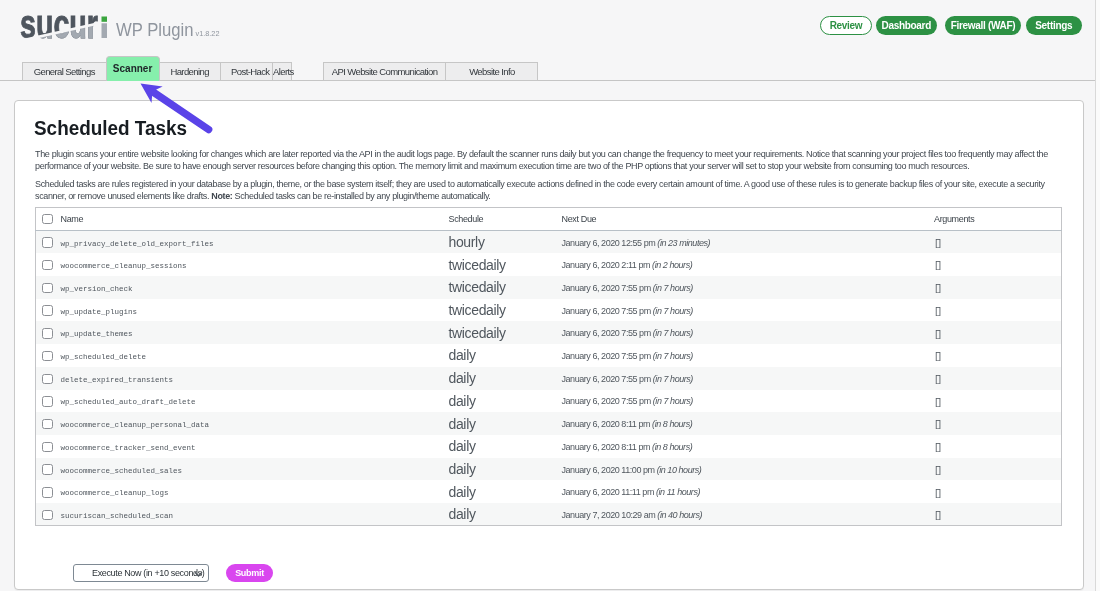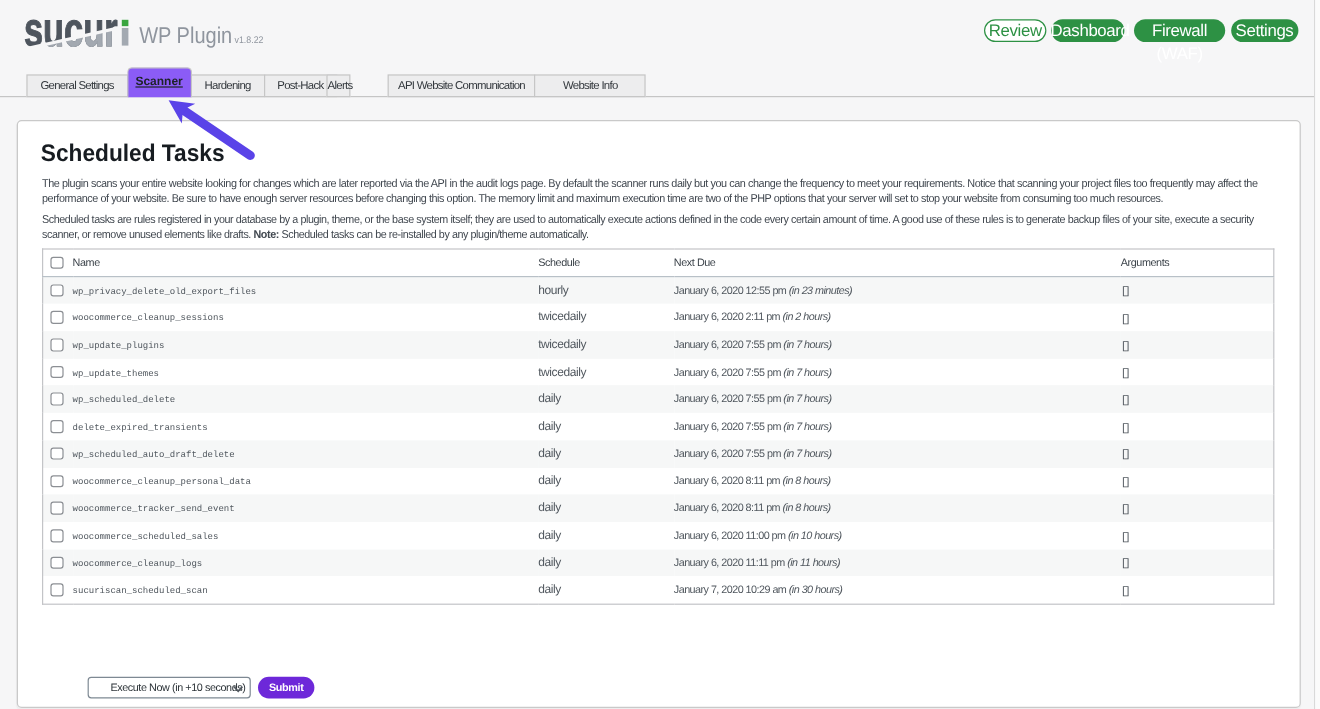--- a/index.html
+++ b/index.html
@@ -2,29 +2,29 @@
 <html><head>
 <meta charset="utf-8">
 <style>
   * { margin:0; padding:0; box-sizing:border-box; }
   html,body { width:1100px; height:591px; }
   body { background:#f6f6f7; font-family:"Liberation Sans", sans-serif; position:relative; overflow:hidden; }
   .abs { position:absolute; }
 
   
   .btn { position:absolute; top:16px; height:19px; border-radius:10px; background:#2d9144;
-         color:#fff; font-size:14px; font-weight:normal; text-align:center; line-height:19px; letter-spacing:-0.3px; }
+         color:#fff; font-size:10px; font-weight:bold; text-align:center; line-height:19px; letter-spacing:-0.3px; }
   .btn.ghost { background:#fff; color:#2d9144; border:1px solid #2d9144; line-height:17px; }
 
   
   .tabline { position:absolute; left:0; top:80px; width:1095px; height:1px; background:#c5c5c5; }
   .tab { position:absolute; top:62px; height:19px; background:#ededee; border:1px solid #c6c6c6;
          font-size:9.5px; color:#32373c; text-align:center; line-height:18px; letter-spacing:-0.6px; }
-  .tab.active { top:56px; height:25px; background:#8b5cf6; border-bottom:none; font-weight:bold;
-                border-radius:4px 4px 0 0; line-height:24px; z-index:3; color:#1d2327; font-size:10px; letter-spacing:0;text-decoration:underline; }
+  .tab.active { top:56px; height:25px; background:#86efac; border-bottom:none; font-weight:bold;
+                border-radius:4px 4px 0 0; line-height:24px; z-index:3; color:#1d2327; font-size:10px; letter-spacing:0; }
 
   
   .panel { position:absolute; left:14px; top:100px; width:1070px; height:490px; background:#fff;
            border:1px solid #c9c9c9; border-radius:4px; box-shadow:0 1px 1px rgba(0,0,0,.04); }
 
   .title { position:absolute; left:34px; top:117px; font-size:20px; font-weight:bold; color:#171c21;
            white-space:nowrap; transform:scaleX(0.9455); transform-origin:left top; }
 
   .pline { position:absolute; left:34.7px; white-space:nowrap; font-size:9.5px; color:#40474f;
            letter-spacing:-0.38px; transform-origin:left top; }
@@ -35,30 +35,30 @@
   table.grid th, table.grid td { padding:0; font-weight:normal; text-align:left; vertical-align:middle; }
   table.grid { border:1px solid #c3c4c7; }
   tr.hdr { height:23.5px; }
   tr.hdr th { border-bottom:1px solid #b8c0c7; font-size:9px; letter-spacing:-0.35px; }
   tr.r { height:22.73px; }
   tr.r:nth-child(even) { background:#f6f7f7; }
   .cb { display:inline-block; width:10.5px; height:10.5px; border:1px solid #8c8f94; border-radius:2.5px;
         background:#fff; vertical-align:middle; }
   table.grid td.c1, table.grid th.c1 { padding-left:6.5px; }
   .mono { font-family:"Liberation Mono", monospace; font-size:7.5px; letter-spacing:0px; color:#50575e; }
-  .sch { font-size:10px; letter-spacing:-0.35px; color:#50575e; }
+  .sch { font-size:14px; letter-spacing:-0.35px; color:#50575e; }
   .due { font-size:9px; letter-spacing:-0.45px; color:#50575e; }
   .args { font-family:"Liberation Mono", monospace; font-size:9px; letter-spacing:-2.6px; color:#50575e; position:relative; top:0.8px; }
 
   
   .action-label { position:absolute; left:38px; top:569.5px; font-size:10px; font-weight:bold; color:#23282d; letter-spacing:-0.45px;margin-top:44px; }
   .select { position:absolute; left:73px; top:563.5px; width:136px; height:18px; background:#fff;
             border:1px solid #7e8993; border-radius:3px; font-size:9px; color:#2c3338; line-height:16px;
             padding-left:18px; letter-spacing:-0.35px; }
-  .submit { position:absolute; left:215px; top:563.5px; width:47px; height:18px; background:#6d28d9;
+  .submit { position:absolute; left:226px; top:563.5px; width:47px; height:18px; background:#d946ef;
             border-radius:9px; color:#fff; font-size:9px; font-weight:bold; text-align:center; line-height:18px; letter-spacing:-0.3px; }
 
   .redge1 { position:absolute; left:1095px; top:0; width:1px; height:591px; background:#d9d9d9; }
   .redge2 { position:absolute; left:1096px; top:0; width:4px; height:591px; background:#fbfbfb; }
 </style>
 </head>
 <body>
 
 <svg class="abs" style="left:18px; top:6px;" width="240" height="40" viewBox="0 0 240 40">
   <defs>
@@ -130,20 +130,27 @@
       </tr>
   <tr class="r">
         <td class="c1"><span class="cb"></span></td>
         <td><span class="mono">woocommerce_cleanup_sessions</span></td>
         <td><span class="sch">twicedaily</span></td>
         <td><span class="due">January 6, 2020 2:11 pm <i>(in 2 hours)</i></span></td>
         <td><span class="args">[]</span></td>
       </tr>
   <tr class="r">
         <td class="c1"><span class="cb"></span></td>
+        <td><span class="mono">wp_version_check</span></td>
+        <td><span class="sch">twicedaily</span></td>
+        <td><span class="due">January 6, 2020 7:55 pm <i>(in 7 hours)</i></span></td>
+        <td><span class="args">[]</span></td>
+      </tr>
+  <tr class="r">
+        <td class="c1"><span class="cb"></span></td>
         <td><span class="mono">wp_update_plugins</span></td>
         <td><span class="sch">twicedaily</span></td>
         <td><span class="due">January 6, 2020 7:55 pm <i>(in 7 hours)</i></span></td>
         <td><span class="args">[]</span></td>
       </tr>
   <tr class="r">
         <td class="c1"><span class="cb"></span></td>
         <td><span class="mono">wp_update_themes</span></td>
         <td><span class="sch">twicedaily</span></td>
         <td><span class="due">January 6, 2020 7:55 pm <i>(in 7 hours)</i></span></td>
@@ -195,21 +202,21 @@
         <td class="c1"><span class="cb"></span></td>
         <td><span class="mono">woocommerce_cleanup_logs</span></td>
         <td><span class="sch">daily</span></td>
         <td><span class="due">January 6, 2020 11:11 pm <i>(in 11 hours)</i></span></td>
         <td><span class="args">[]</span></td>
       </tr>
   <tr class="r">
         <td class="c1"><span class="cb"></span></td>
         <td><span class="mono">sucuriscan_scheduled_scan</span></td>
         <td><span class="sch">daily</span></td>
-        <td><span class="due">January 7, 2020 10:29 am <i>(in 30 hours)</i></span></td>
+        <td><span class="due">January 7, 2020 10:29 am <i>(in 40 hours)</i></span></td>
         <td><span class="args">[]</span></td>
       </tr>
 </tbody>
   </table>
 
 <div class="action-label">ACTION:</div>
 <div class="select">Execute Now (in +10 seconds)
   <svg style="position:absolute; right:5px; top:6px;" width="9" height="7" viewBox="0 0 9 7">
     <polyline points="1,1.2 4.5,5 8,1.2" fill="none" stroke="#50575e" stroke-width="1.4"></polyline>
   </svg>

